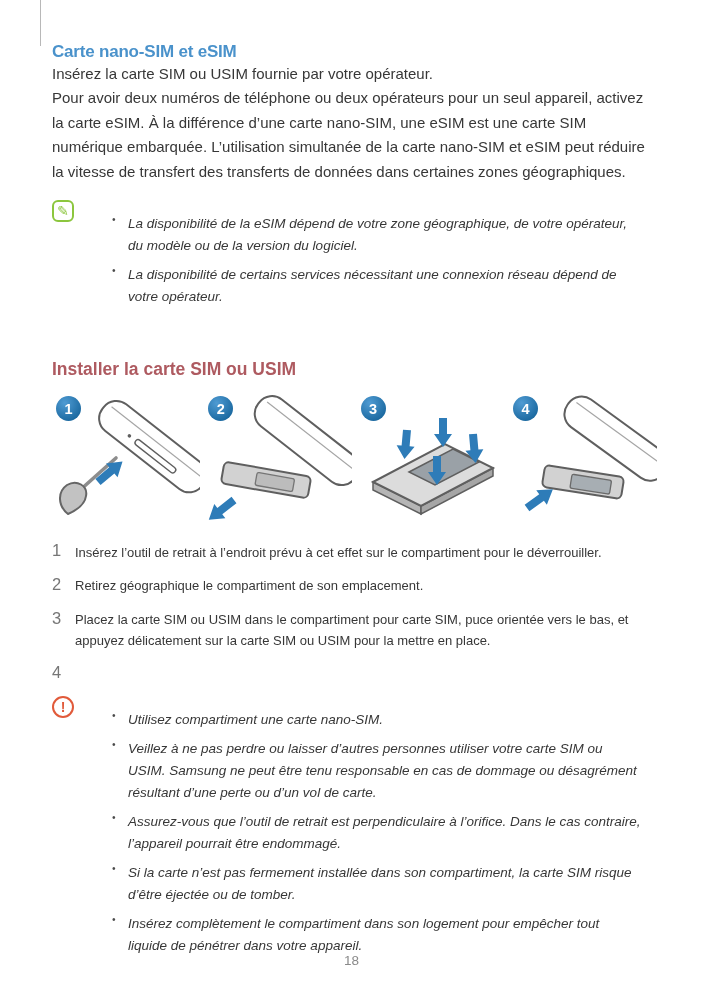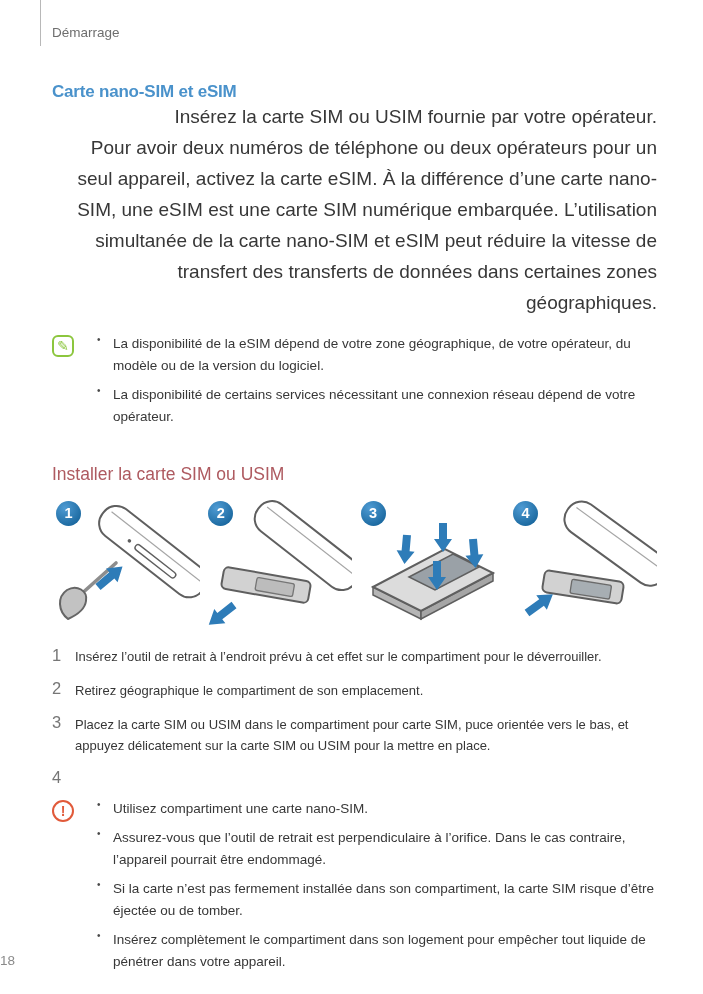--- a/index.html
+++ b/index.html
@@ -8,48 +8,48 @@
     font-family:"Liberation Sans","DejaVu Sans",sans-serif;
     color:#373737; overflow:hidden;
   }
   .vrule { position:absolute; left:40px; top:0; width:1px; height:46px; background:#b8b8b8; }
   .content { padding:0 46px 0 52px; }
   .breadcrumb { padding-top:25px; font-size:13.5px; color:#6e6e6e; }
   h1.title {
     margin:42px 0 0 0; font-size:17px; font-weight:bold;
     color:#4a92cb; letter-spacing:-0.2px;
   }
-  p.body-text { margin:0; font-size:19px; line-height:1.63; color:#373737;text-align:right; }
+  p.body-text { margin:0; font-size:15px; line-height:1.63; color:#373737; }
   .p1 { margin-top:17px; }
   .p2 { margin-top:9px; }
 
   .callout { display:flex; align-items:flex-start; }
   .callout.note { margin-top:13px; }
   .callout.warning { margin-top:9px; }
   .callout-icon-col { width:41px; flex:none; padding-top:3px; }
   .note-icon {
     width:22px; height:22px; border:2px solid #8cc63e; border-radius:6px;
     display:flex; align-items:center; justify-content:center;
     color:#8cc63e; font-size:14px; line-height:1; box-sizing:border-box;
   }
   .warning-icon {
     width:22px; height:22px; border:2.5px solid #e15a3a; border-radius:50%;
     display:flex; align-items:center; justify-content:center;
     color:#e15a3a; font-size:14px; font-weight:bold; line-height:1; box-sizing:border-box;
   }
-  ul.bullets { list-style:none; margin:1px; padding:0; flex:1; }
+  ul.bullets { list-style:none; margin:16px; padding:0; flex:1;font-style:italic; }
   ul.bullets li {
     position:relative; padding-left:19px; margin-bottom:7px;
     font-size:13.5px; line-height:1.63; color:#373737;
   }
   ul.bullets li::before {
     content:"•"; position:absolute; left:3px; top:-1px; color:#4a4a4a; font-size:10px;
   }
 
-  h2.subtitle { margin:28px 0 0 0; font-size:17.5px; font-weight:normal; color:#ae5a60; }
+  h2.subtitle { margin:28px 0 0 0; font-size:17.5px; font-weight:bold; color:#ae5a60; }
 
   .figures-row {
     margin-top:14px; display:flex; justify-content:space-between;
     height:132px;
   }
   .figure { position:relative; width:148px; height:132px; }
   .step-circle {
     position:absolute; left:4px; top:2px; width:25px; height:25px; border-radius:50%;
     background:radial-gradient(circle at 35% 28%, #4f9bd3, #1a689f 78%);
     color:#ffffff; font-size:14.5px; font-weight:bold;
@@ -58,32 +58,31 @@
   .figure svg { position:absolute; left:0; top:0; width:148px; height:132px; }
 
   ol.steps { list-style:none; margin:14px 0 0 0; padding:0; }
   ol.steps li { display:flex; margin-top:11px; }
   ol.steps .num {
     flex:none; width:23px; font-size:16.5px; color:#767676; line-height:1.3;
   }
   ol.steps .txt { font-size:13px; line-height:1.63; color:#373737; padding-top:1.5px; }
 
   .page-number {
-    position:absolute; left:0; right:0; top:953px; text-align:left;
+    position:absolute; left:0; right:0; top:953px; text-align:center;
     font-size:13.5px; color:#8a8a8a;
   }
 </style>
 </head>
 <body>
 
 <div class="vrule"></div>
 
 <div class="content">
 
-  <div class="breadcrumb">Démarrage</div>
 
   <h1 class="title">Carte nano-SIM et eSIM</h1>
 
   <p class="body-text p1">Insérez la carte SIM ou USIM fournie par votre opérateur.</p>
   <p class="body-text p2">Pour avoir deux numéros de téléphone ou deux opérateurs pour un seul appareil, activez la carte eSIM. À la différence d’une carte nano-SIM, une eSIM est une carte SIM numérique embarquée. L’utilisation simultanée de la carte nano-SIM et eSIM peut réduire la vitesse de transfert des transferts de données dans certaines zones géographiques.</p>
 
   <div class="callout note">
     <div class="callout-icon-col">
       <div class="note-icon">
         <span>✎</span>
@@ -197,20 +196,21 @@
   </ol>
 
   <div class="callout warning">
     <div class="callout-icon-col">
       <div class="warning-icon">
         <span>!</span>
       </div>
     </div>
     <ul class="bullets">
       <li>Utilisez compartiment une carte nano-SIM.</li>
+      <li>Veillez à ne pas perdre ou laisser d’autres personnes utiliser votre carte SIM ou USIM. Samsung ne peut être tenu responsable en cas de dommage ou désagrément résultant d’une perte ou d’un vol de carte.</li>
       <li>Assurez-vous que l’outil de retrait est perpendiculaire à l’orifice. Dans le cas contraire, l’appareil pourrait être endommagé.</li>
       <li>Si la carte n’est pas fermement installée dans son compartiment, la carte SIM risque d’être éjectée ou de tomber.</li>
       <li>Insérez complètement le compartiment dans son logement pour empêcher tout liquide de pénétrer dans votre appareil.</li>
     </ul>
   </div>
 
 </div>
 
 <div class="page-number">18</div>
 

